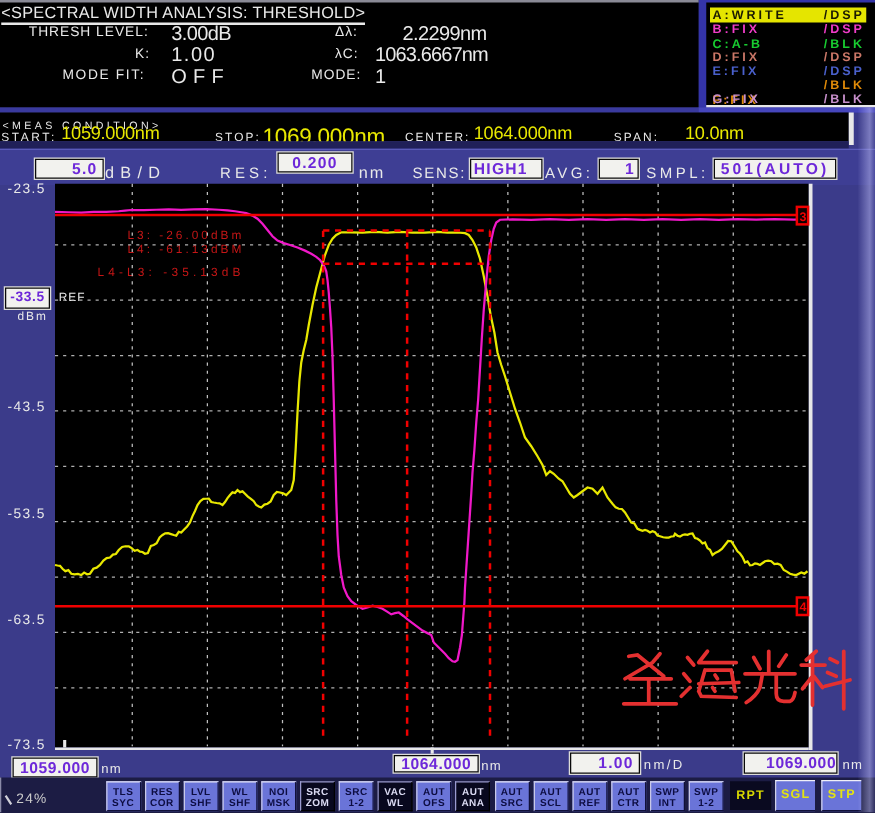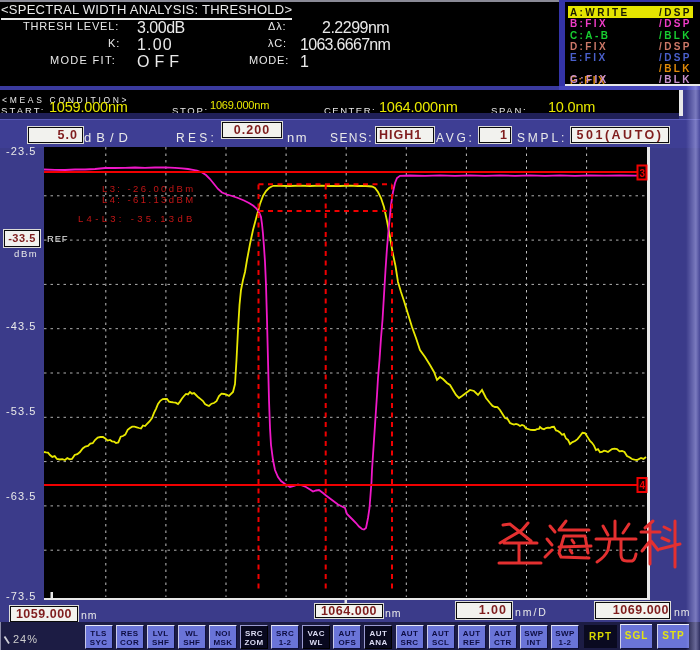--- a/index.html
+++ b/index.html
@@ -2,21 +2,21 @@
 <html><head><meta charset="utf-8">
 <style>
 html,body{margin:0;padding:0;}
 body{width:700px;height:650px;position:relative;overflow:hidden;
  background:#3b3b8a;
  font-family:"Liberation Sans",sans-serif;}
 .abs{position:absolute;}
 .lbl{position:absolute;color:#e9e9e9;font-weight:normal;white-space:pre;}
 .blk{background:#000;}
 .wbox{position:absolute;background:#f2f2ee;border:1px solid #0a0a0a;
- box-shadow:0 0 0 1px #dcdcd8;color:#7f1d1d;font-weight:bold;white-space:pre;overflow:hidden;}
+ box-shadow:0 0 0 1px #dcdcd8;color:#6d28d9;font-weight:bold;white-space:pre;overflow:hidden;}
 .btn{position:absolute;top:625px;width:26px;height:19px;background:#6a74d8;
  border-top:1px solid #e8e8f8;border-left:1px solid #c8c8e8;
  border-bottom:1px solid #10103a;border-right:1px solid #10103a;
  color:#0d0d42;font-weight:bold;font-size:8px;line-height:9px;text-align:center;
  letter-spacing:0.4px;padding-top:2.5px;white-space:pre;}
 .btnd{background:#08081e;color:#dadaf2;border-top:1px solid #9a9ad0;border-left:1px solid #9a9ad0;
  border-bottom:1px solid #000;border-right:1px solid #000;}
 .trow{position:absolute;font-weight:bold;font-size:10px;letter-spacing:2.4px;white-space:pre;}
 </style></head>
 <body>
@@ -61,21 +61,21 @@
 <div class="trow" style="left:659px;top:74.4px;color:#c890cc;">/BLK</div>
 
 <div class="abs" style="left:0;top:86px;width:700px;height:4px;background:#3a3a9e;"></div>
 <div class="abs" style="left:559px;top:86px;width:141px;height:4px;background:#4646bc;"></div>
 <div class="abs blk" style="left:0;top:90px;width:679px;height:23px;"></div>
 <div class="abs" style="left:679px;top:90px;width:4px;height:26px;background:#e8e8e8;"></div>
 <div class="lbl" style="left:2px;top:95px;font-size:8.5px;letter-spacing:2.7px;">&lt;MEAS CONDITION&gt;</div>
 <div class="lbl" style="left:1px;top:105px;font-size:9.5px;letter-spacing:2.1px;">START:</div>
 <div class="lbl" style="left:49px;top:98.5px;font-size:14.5px;letter-spacing:-0.2px;color:#e8e800;">1059.000nm</div>
 <div class="lbl" style="left:172px;top:105px;font-size:9.5px;letter-spacing:1.7px;">STOP:</div>
-<div class="lbl" style="left:210px;top:98.5px;font-size:11px;letter-spacing:-0.2px;color:#e8e800;">1069.000nm</div>
+<div class="lbl" style="left:210px;top:98.5px;font-size:18px;letter-spacing:-0.2px;color:#e8e800;">1069.000nm</div>
 <div class="lbl" style="left:324px;top:105px;font-size:9.5px;letter-spacing:1.5px;">CENTER:</div>
 <div class="lbl" style="left:379px;top:98.5px;font-size:14.5px;letter-spacing:-0.2px;color:#e8e800;">1064.000nm</div>
 <div class="lbl" style="left:491px;top:105px;font-size:9.5px;letter-spacing:1.7px;">SPAN:</div>
 <div class="lbl" style="left:548px;top:98.5px;font-size:14.5px;letter-spacing:-0.2px;color:#e8e800;">10.0nm</div>
 
 <div class="abs" style="left:0;top:113px;width:679px;height:6px;background:#202058;"></div>
 
 <div class="abs" style="left:0;top:119px;width:700px;height:28px;background:#3e3e94;border-top:1px solid #5a5ab8;"></div>
 <div class="wbox" style="left:28px;top:127px;width:49px;height:14px;font-size:12.5px;text-align:right;padding-right:4px;line-height:14px;letter-spacing:1px;">5.0</div>
 <div class="lbl" style="left:84px;top:130px;font-size:13px;letter-spacing:5px;">dB/D</div>

